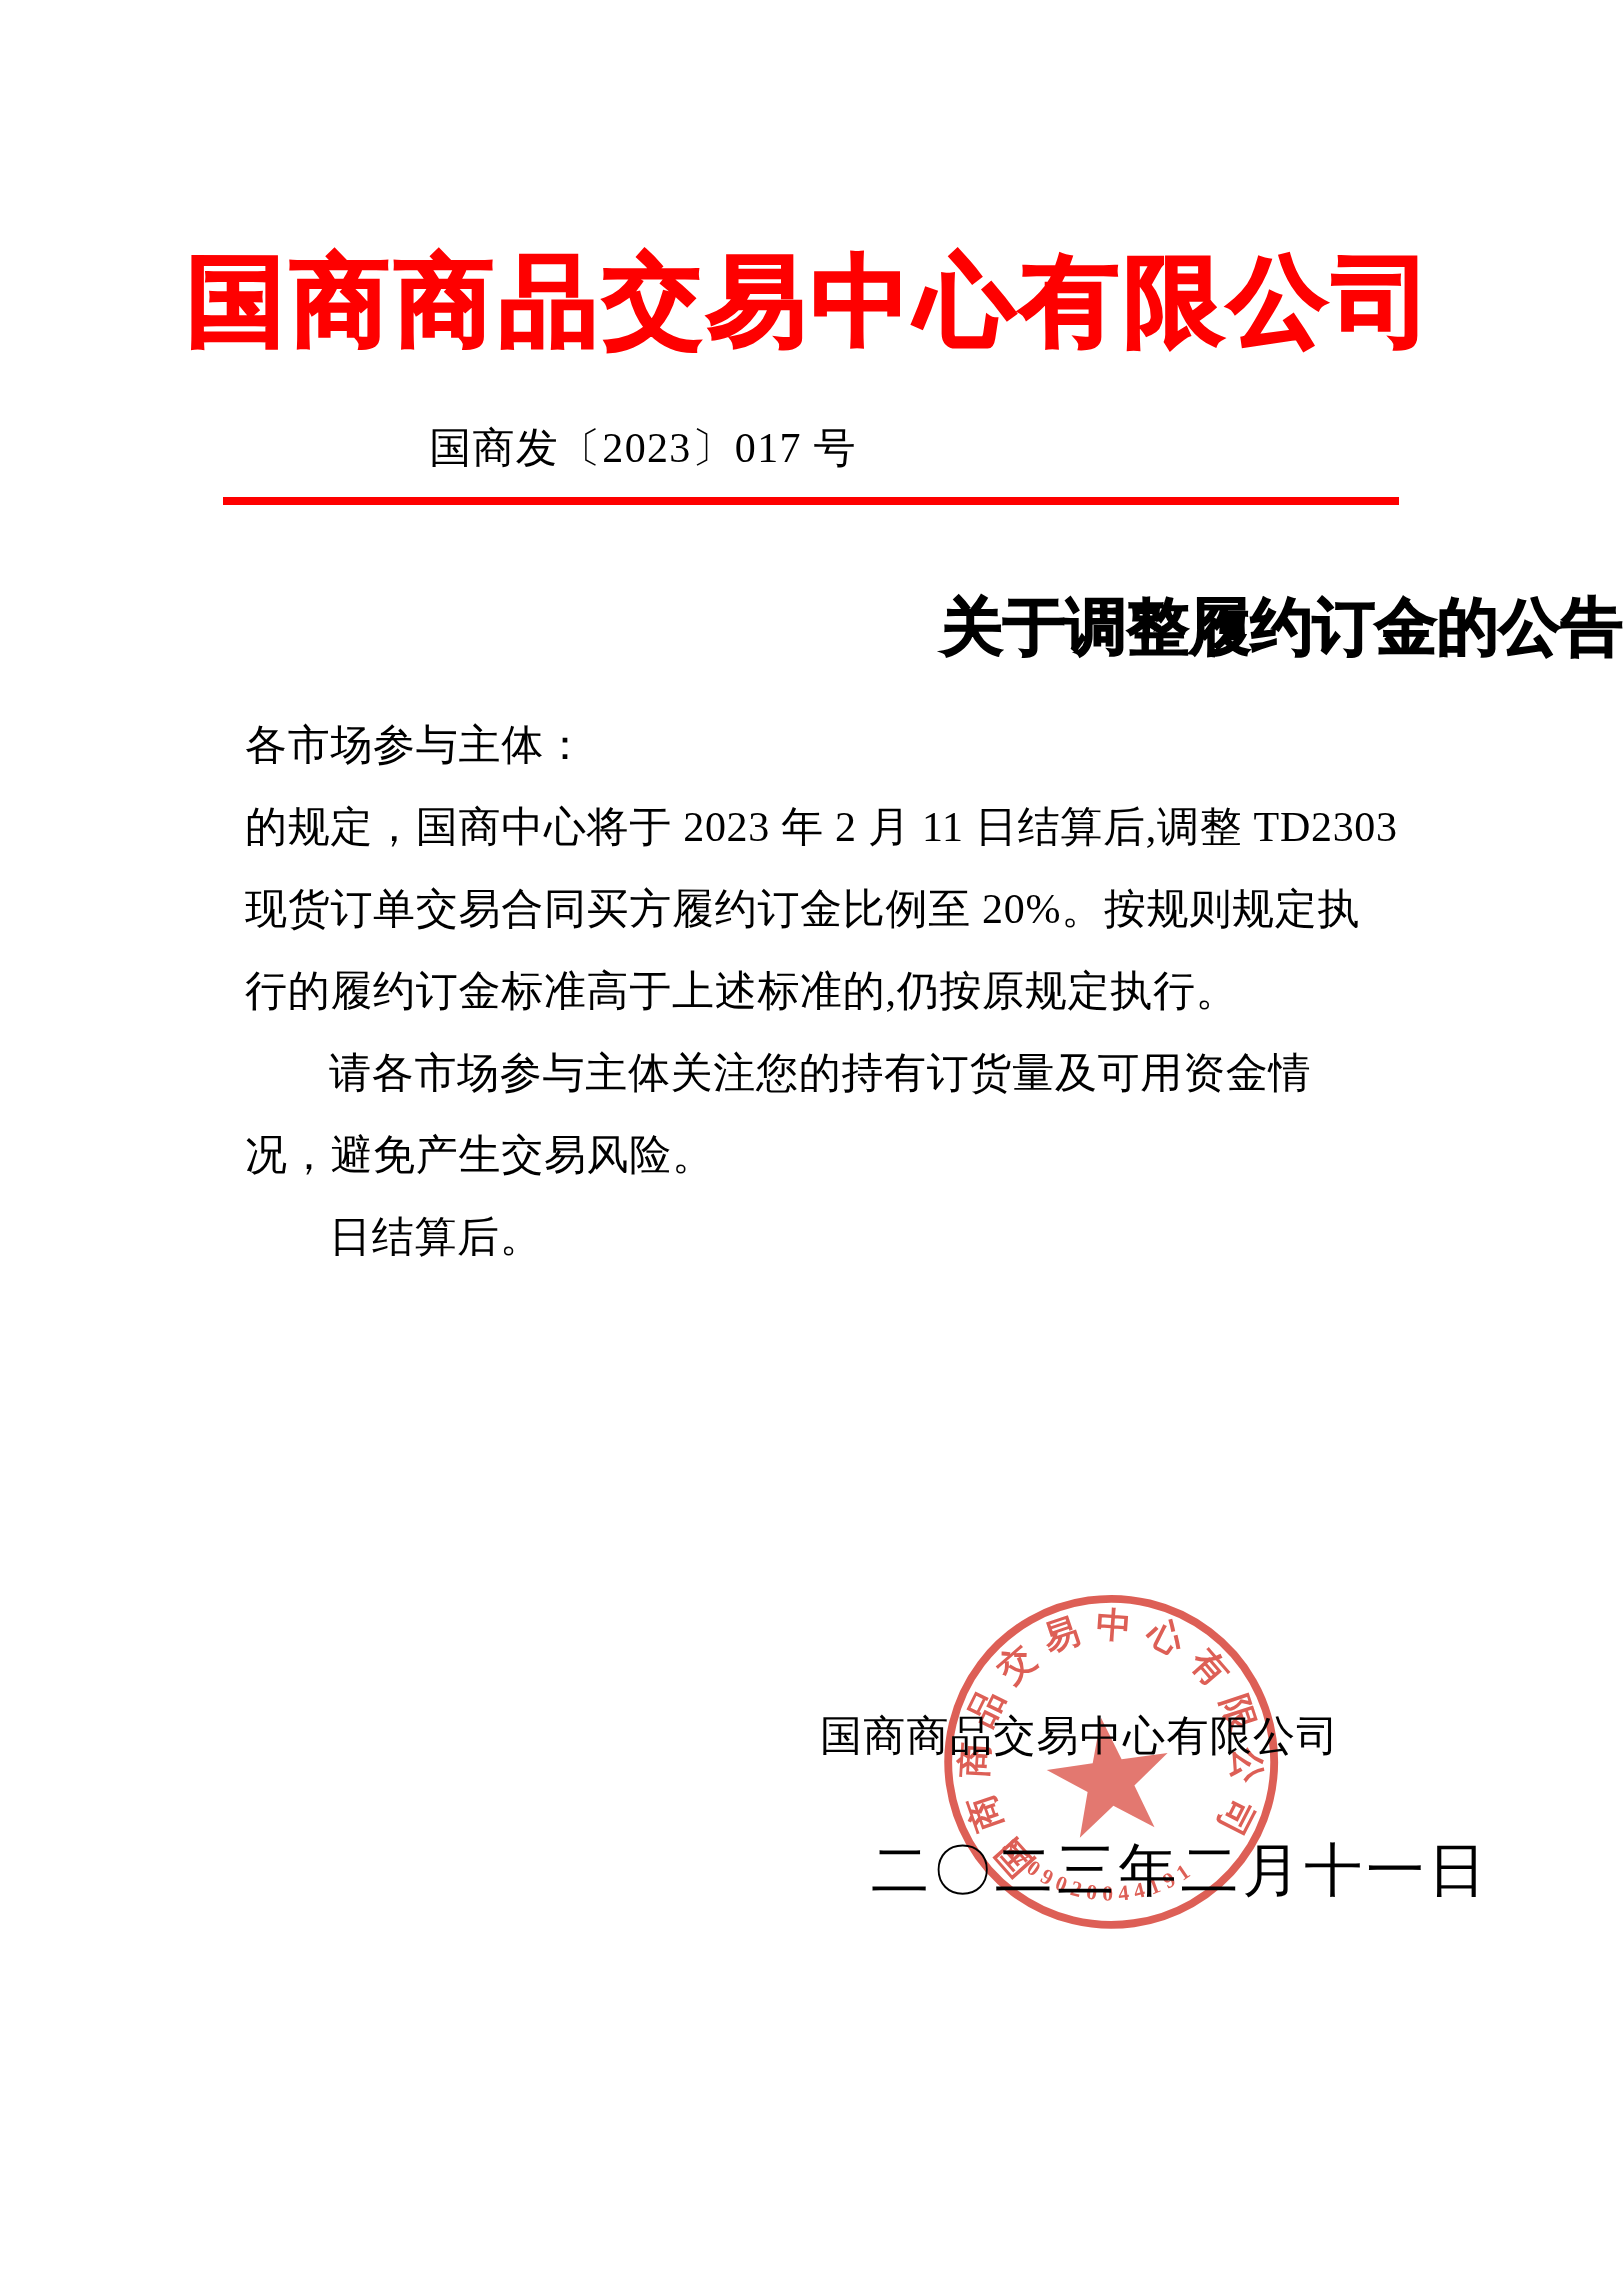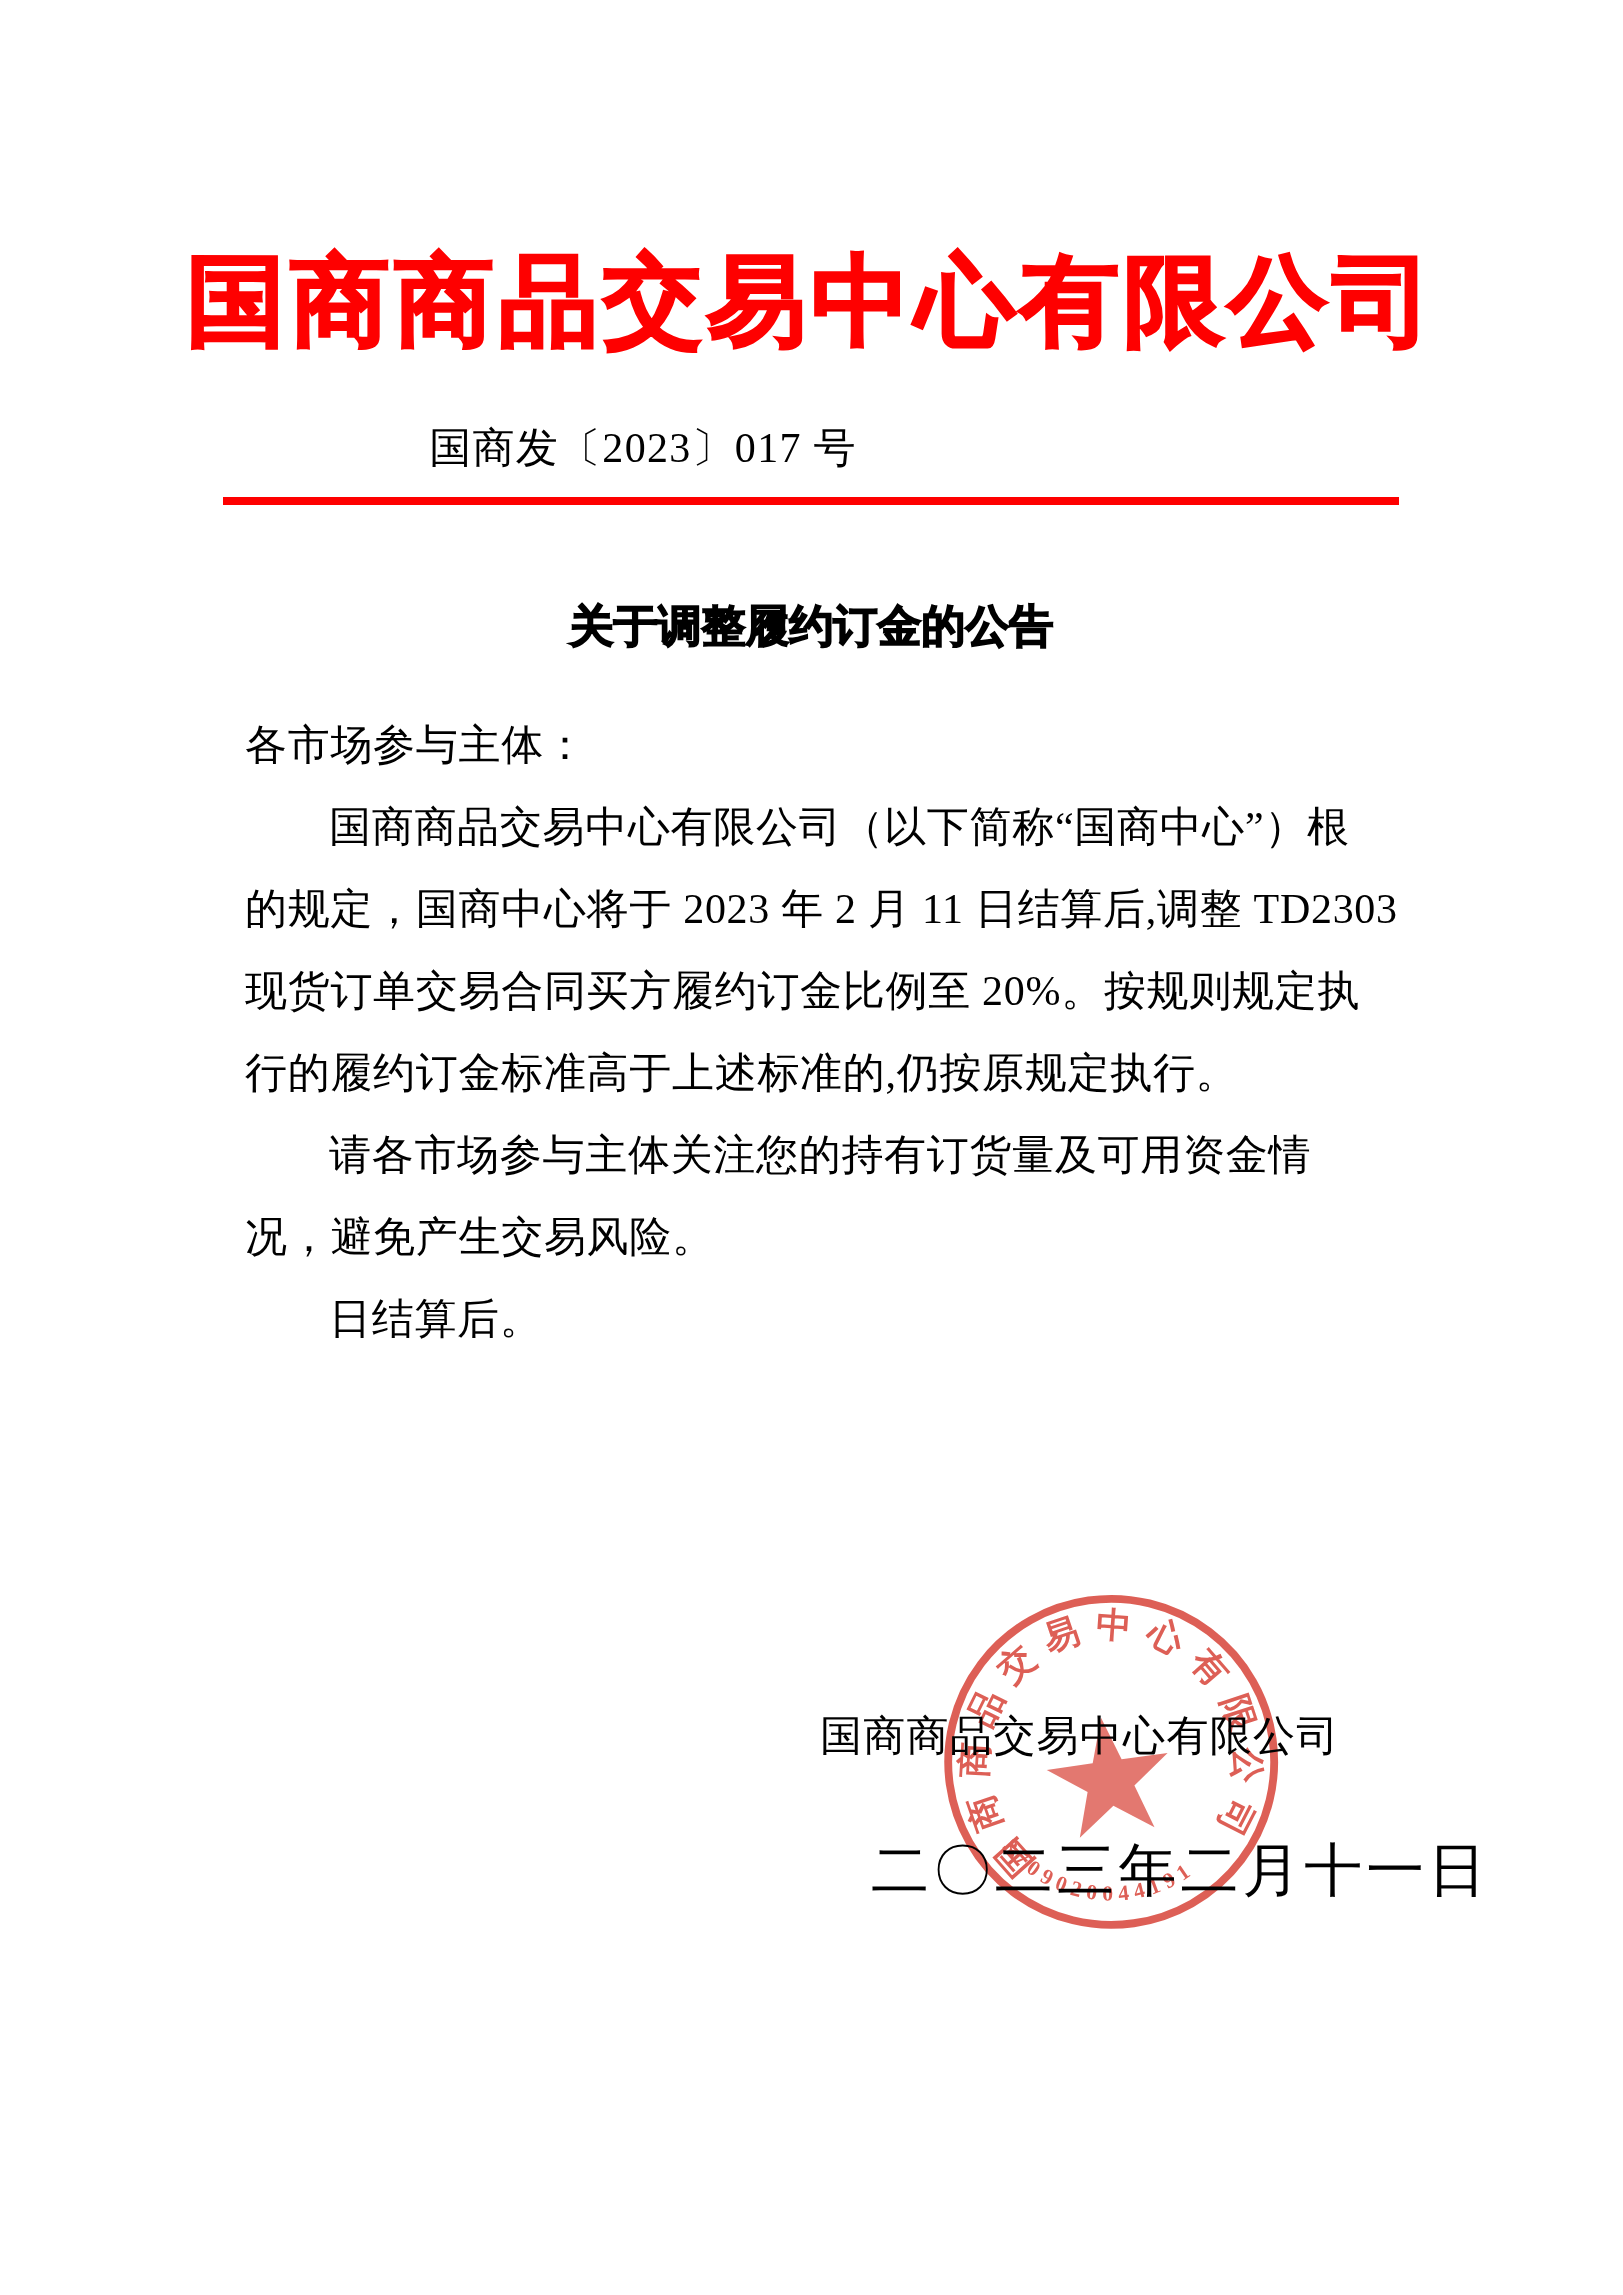--- a/index.html
+++ b/index.html
@@ -29,22 +29,22 @@
     letter-spacing:1.3px;
     white-space:nowrap;
   }
   .red-rule{
     position:absolute;top:497px;left:223px;
     width:1176px;height:7.9px;
     background:#FE0000;
   }
   .doc-title{
     position:absolute;top:581px;left:0;width:1623px;
-    text-align:center;
-    font-size:44px;line-height:92px;
+    text-align:right;
+    font-size:62px;line-height:92px;
     font-weight:bold;
     -webkit-text-stroke:1.6px #000;
     white-space:nowrap;
   }
   .body-text{
     position:absolute;top:704px;left:245px;width:1139px;
   }
   .body-line{
     font-size:42px;
     line-height:82px;
@@ -87,21 +87,20 @@
   <div class="header-title">国商商品交易中心有限公司</div>
 
   <div class="doc-number">国商发〔2023〕017 号</div>
 
   <div class="red-rule"></div>
 
   <div class="doc-title">关于调整履约订金的公告</div>
 
   <div class="body-text">
     <div class="body-line">各市场参与主体：</div>
-    <div class="body-line ind">国商商品交易中心有限公司（以下简称“国商中心”）根</div>
     <div class="body-line">的规定，国商中心将于 2023 年 2 月 11 日结算后,调整 TD2303</div>
     <div class="body-line">现货订单交易合同买方履约订金比例至 20%。按规则规定执</div>
     <div class="body-line">行的履约订金标准高于上述标准的,仍按原规定执行。</div>
     <div class="body-line ind">请各市场参与主体关注您的持有订货量及可用资金情</div>
     <div class="body-line">况，避免产生交易风险。</div>
     <div class="body-line ind">日结算后。</div>
   </div>
 
   <div class="sig-company">国商商品交易中心有限公司</div>
 

